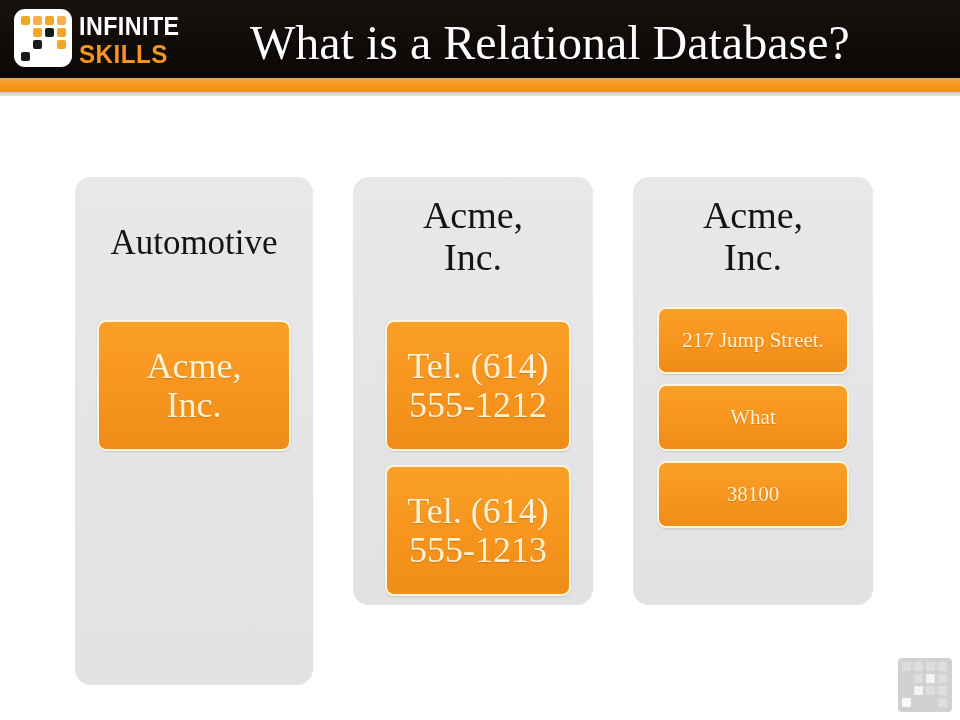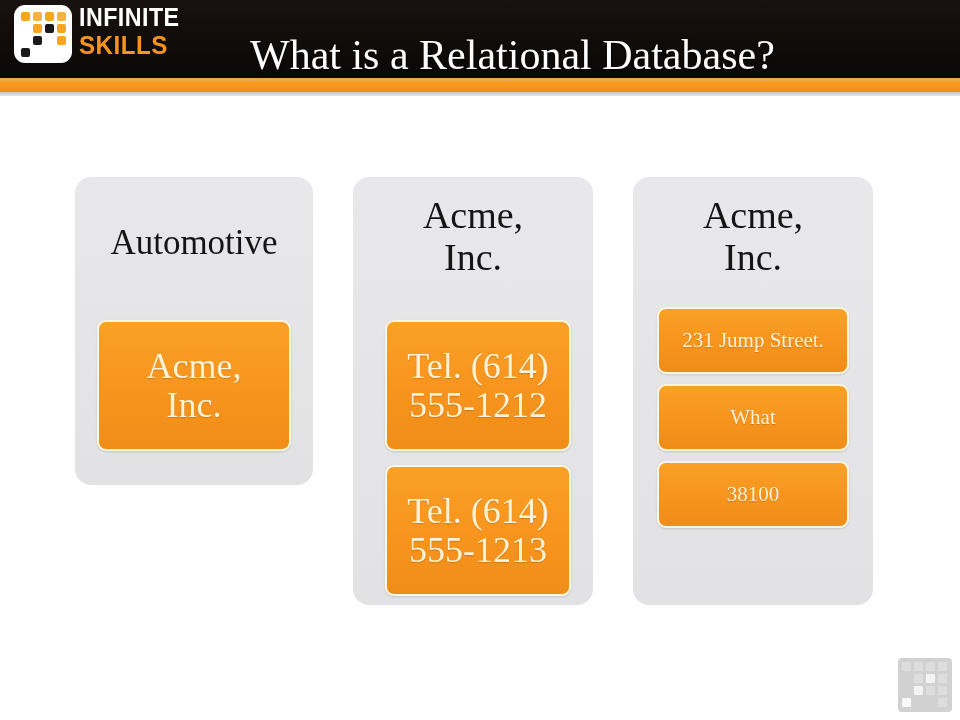--- a/index.html
+++ b/index.html
@@ -23,21 +23,21 @@
     height: 78px;
     background: #120d0b;
     background: linear-gradient(180deg,#181210 0%,#0f0b09 65%,#0a0706 100%);
   }
   #logo-block {
     position: absolute;
     left: 14px; top: 5px;
     width: 200px;
     height: 62px;
     display: flex;
-    align-items: flex-start;
+    align-items: flex-end;
   }
   #logo-mark {
     width: 58px;
     height: 58px;
     background: #ffffff;
     border-radius: 11px;
     position: relative;
     flex: 0 0 auto;
   }
   .pix {
@@ -62,27 +62,27 @@
     font-size: 25px;
   }
   #logo-line2 {
     color: #f5941f;
     font-size: 26px;
     margin-top: 2px;
   }
   #slide-title {
     position: absolute;
     left: 250px;
-    top: 28px;
+    top: 16px;
     width: 690px;
     height: 54px;
     line-height: 54px;
     color: #fdfdfd;
     font-family: "Liberation Serif", serif;
-    font-size: 42px;
+    font-size: 48px;
     white-space: nowrap;
     text-shadow: 0 1px 2px rgba(0,0,0,0.8);
   }
 
   
   #rule-thin-top {
     position: absolute; left: 0; top: 78px;
     width: 960px; height: 3px;
     background: #e8a752;
   }
@@ -106,21 +106,21 @@
   }
   .panel {
     position: absolute;
     top: 81px;
     background: #e4e4e6;
     background: linear-gradient(180deg,#e8e8ea 0%,#e2e2e4 100%);
     border-radius: 16px;
     box-sizing: border-box;
     padding: 0;
   }
-  #panel-0 { left: 75px;  width: 238px; height: 308px; }
+  #panel-0 { left: 75px;  width: 238px; height: 508px; }
   #panel-1 { left: 353px; width: 240px; height: 428px; }
   #panel-2 { left: 633px; width: 240px; height: 428px; }
 
   .panel-title {
     color: #141414;
     font-family: "Liberation Serif", serif;
     text-align: center;
     line-height: 1.1;
     position: absolute;
     left: 0; right: 0;
@@ -227,21 +227,21 @@
     <div class="panel-title">Acme,<br>Inc.</div>
     <div class="cards">
       <div class="card big">Tel. (614)<br>555-1212</div>
       <div class="card big">Tel. (614)<br>555-1213</div>
     </div>
   </div>
 
   <div class="panel" id="panel-2">
     <div class="panel-title">Acme,<br>Inc.</div>
     <div class="cards">
-      <div class="card wide">231 Jump Street.</div>
+      <div class="card wide">217 Jump Street.</div>
       <div class="card wide">What</div>
       <div class="card wide">38100</div>
     </div>
   </div>
 
 </div>
 
 <div id="watermark">
   <span class="wpix" style="left:4px;  top:4px;  background:#d8d8d8;"></span>
   <span class="wpix" style="left:16px; top:4px;  background:#d8d8d8;"></span>

